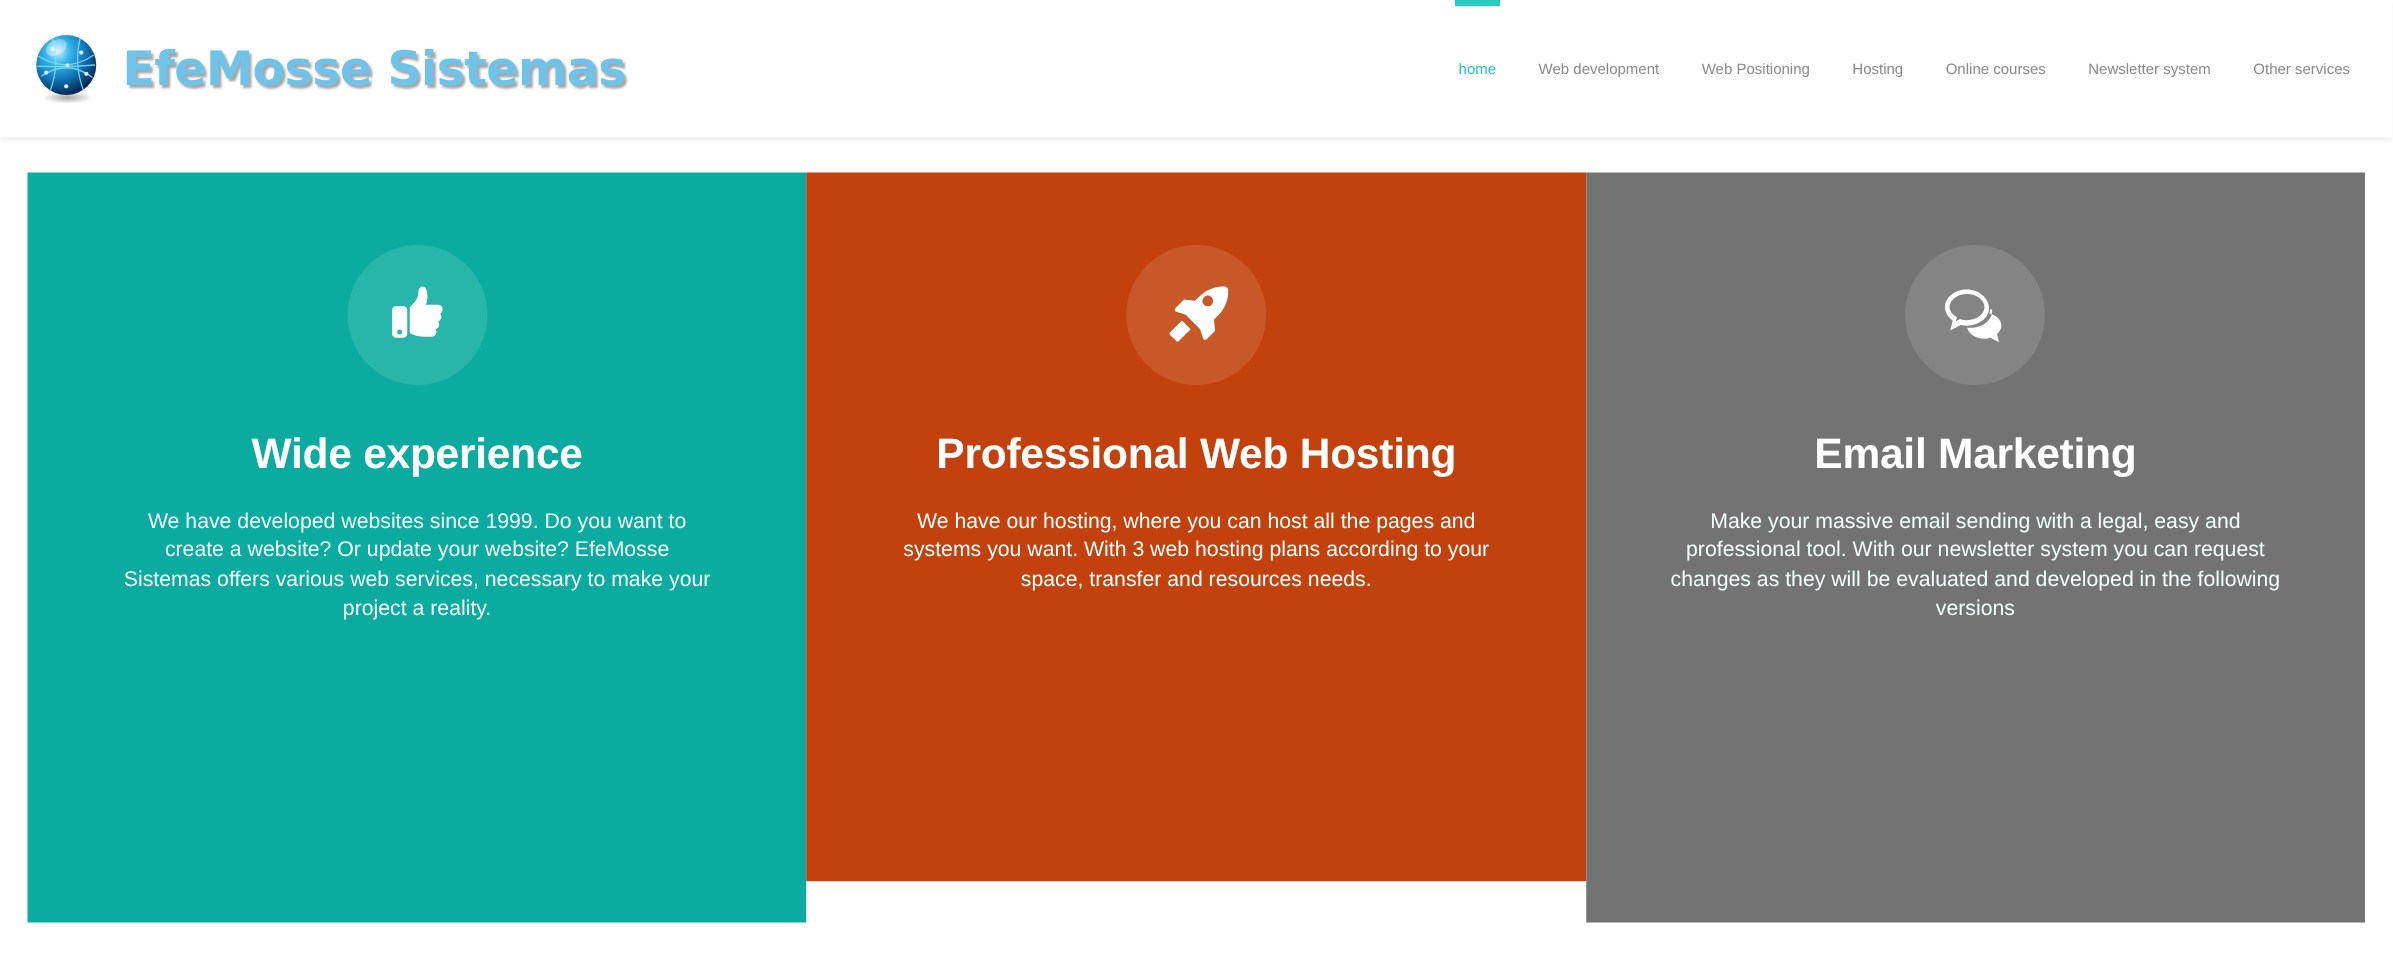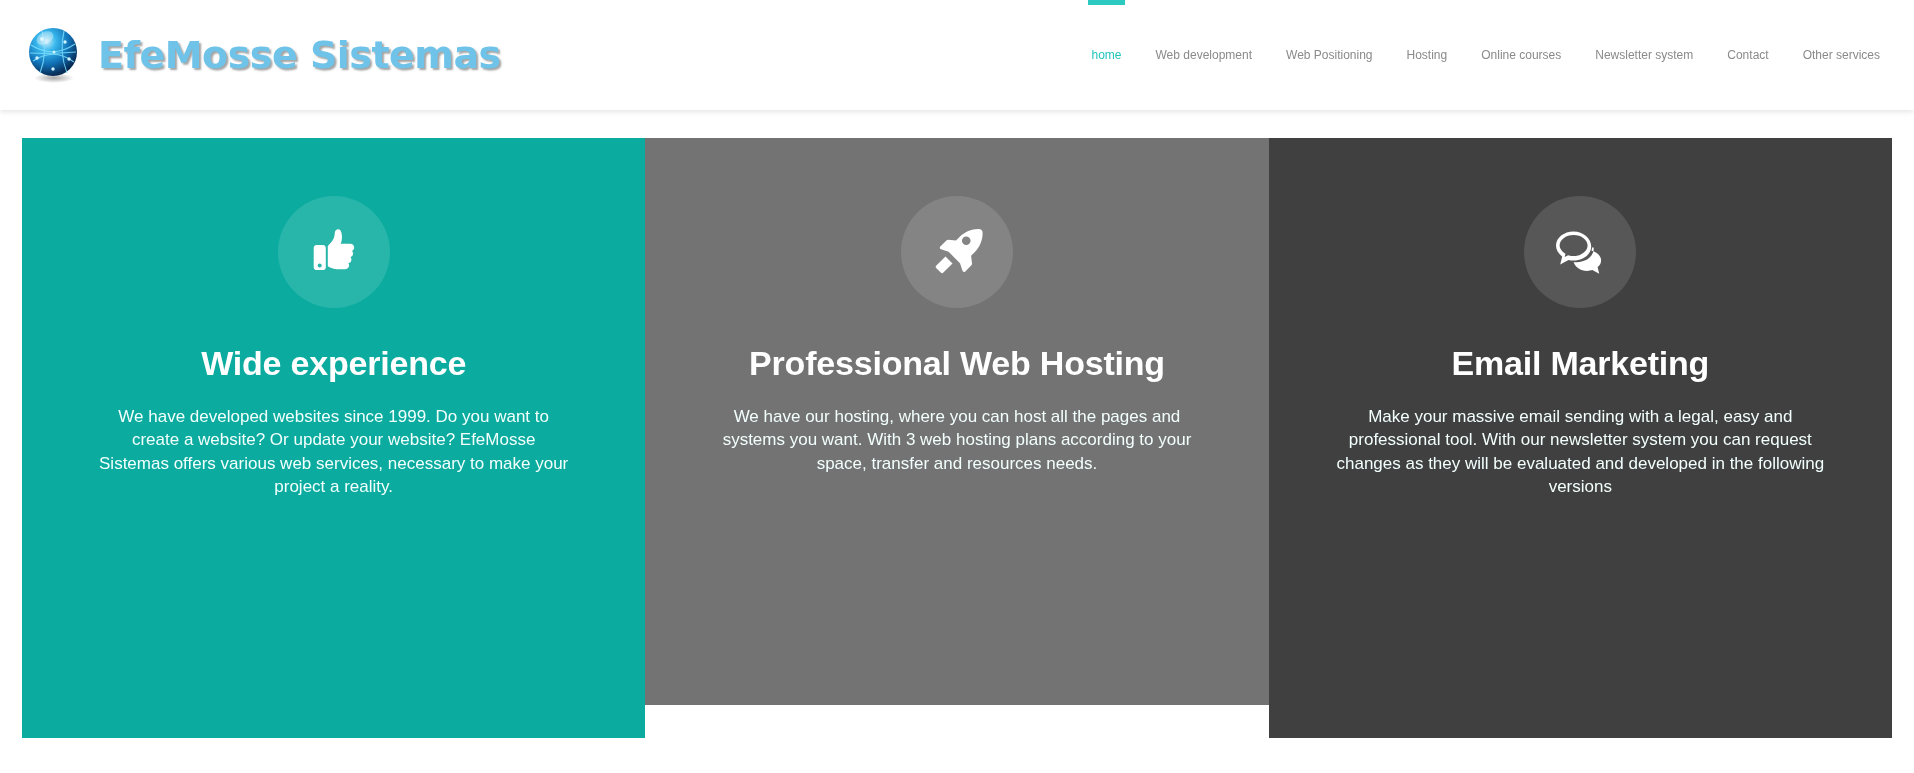--- a/index.html
+++ b/index.html
@@ -89,22 +89,22 @@
     margin-top: 28px;
   }
   .feature-card {
     flex: 1 1 0;
     padding: 58px 34px 0 34px;
     text-align: center;
     color: #ffffff;
     position: relative;
   }
   .feature-card.card-1 { background: #0bab9f; height: 600px; }
-  .feature-card.card-2 { background: #737373; height: 567px; }
-  .feature-card.card-3 { background: #404040; height: 600px; }
+  .feature-card.card-2 { background: #c2410c; height: 567px; }
+  .feature-card.card-3 { background: #737373; height: 600px; }
 
   .icon-circle {
     width: 112px; height: 112px;
     border-radius: 50%;
     margin: 0 auto 0;
     display: flex;
     align-items: center;
     justify-content: center;
     background: rgba(255,255,255,0.12);
   }
@@ -174,21 +174,20 @@
     <span class="brand-text">EfeMosse Sistemas</span>
   </a>
 
   <nav class="main-nav">
     <a class="nav-item active" href="#">home</a>
     <a class="nav-item" href="#">Web development</a>
     <a class="nav-item" href="#">Web Positioning</a>
     <a class="nav-item" href="#">Hosting</a>
     <a class="nav-item" href="#">Online courses</a>
     <a class="nav-item" href="#">Newsletter system</a>
-    <a class="nav-item" href="#">Contact</a>
     <a class="nav-item" href="#">Other services</a>
   </nav>
 </header>
 
 <section class="cards-row">
 
   <article class="feature-card card-1">
     <div class="icon-circle">
       <svg width="56" height="56" viewBox="0 0 56 56" aria-hidden="true">
         <g fill="#ffffff">

